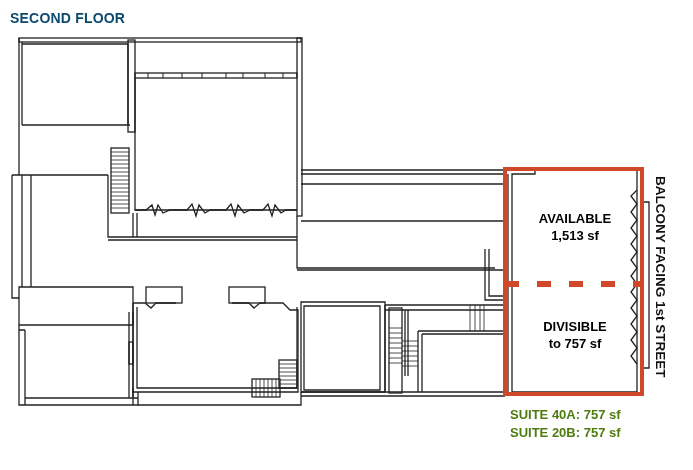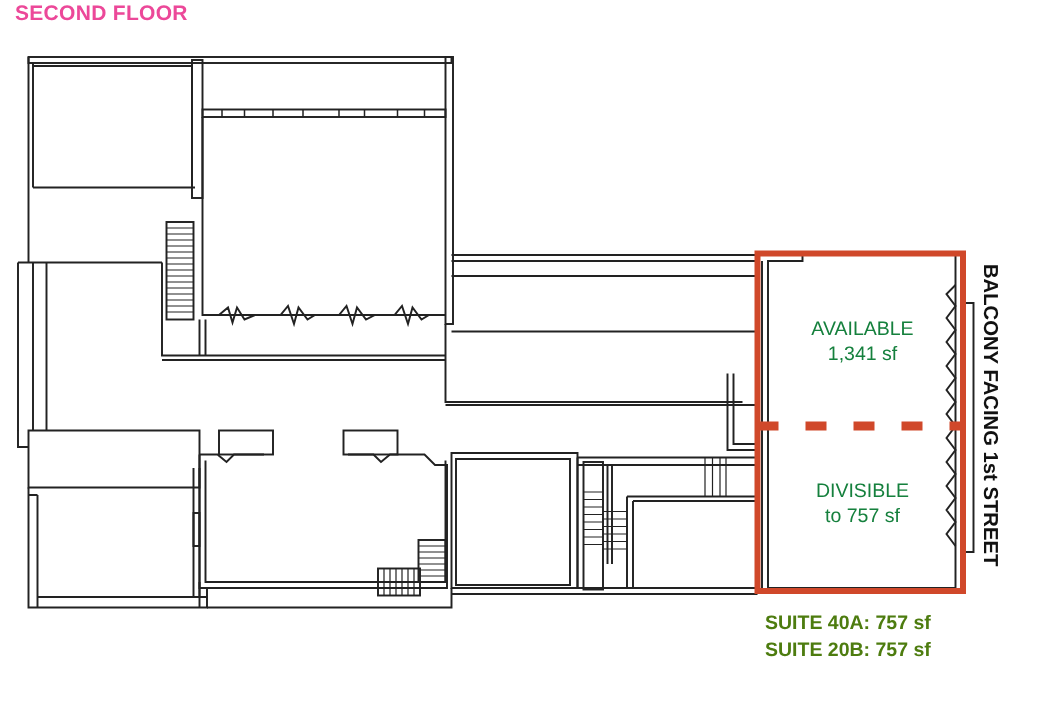--- a/index.html
+++ b/index.html
@@ -1,19 +1,19 @@
 <!DOCTYPE html>
 <html><head>
 <meta charset="utf-8">
 <style>
   html, body { margin:0; padding:0; background:#ffffff; }
   body { width:693px; height:470px; position:relative; overflow:hidden; font-family:"Liberation Sans", sans-serif; }
-  .title { position:absolute; left:10px; top:0; font-size:14px; font-weight:bold; color:#ec4899; letter-spacing:0.2px; }
+  .title { position:absolute; left:10px; top:10px; font-size:14px; font-weight:bold; color:#0c4a6e; letter-spacing:0.2px; }
   svg.plan { position:absolute; left:0; top:0; }
-  .label { position:absolute; font-weight:normal; color:#15803d; text-align:center; font-size:13px; line-height:17px; }
+  .label { position:absolute; font-weight:bold; color:#000000; text-align:center; font-size:13px; line-height:17px; }
   .side-label { position:absolute; left:648px; top:176px; width:20px; height:200px; }
   .side-label span { position:absolute; left:0; top:0; transform-origin:0 0; transform:translate(20px,0) rotate(90deg); white-space:nowrap; font-weight:bold; font-size:13.5px; color:#111; }
   .suites { position:absolute; left:510px; top:406px; font-weight:bold; font-size:13px; line-height:18px; color:#4d7c0f; }
 </style>
 </head>
 <body>
 
 <div class="title">SECOND FLOOR</div>
 
 <svg class="plan" width="693" height="470" viewBox="0 0 693 470">
@@ -86,21 +86,21 @@
     <path d="M641 202 H649 V368 H641"></path>
   </g>
 
   <rect x="505" y="169" width="137" height="225" fill="none" stroke="#d0482a" stroke-width="4"></rect>
 
   <line x1="505" y1="284" x2="642" y2="284" stroke="#d0482a" stroke-width="6" stroke-dasharray="14 18"></line>
 </svg>
 
 <div class="label" style="left:520px; top:210px; width:110px;">
   <div>AVAILABLE</div>
-  <div>1,341 sf</div>
+  <div>1,513 sf</div>
 </div>
 
 <div class="label" style="left:520px; top:318px; width:110px;">
   <div>DIVISIBLE</div>
   <div>to 757 sf</div>
 </div>
 
 <div class="side-label">
   <span>BALCONY FACING 1st STREET</span>
 </div>

